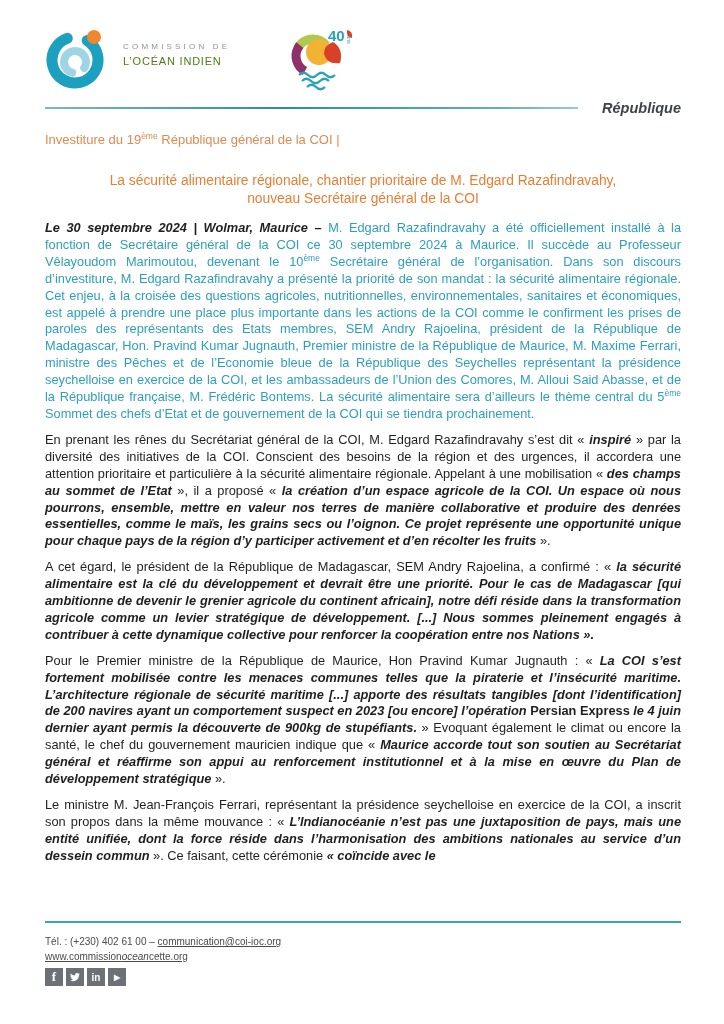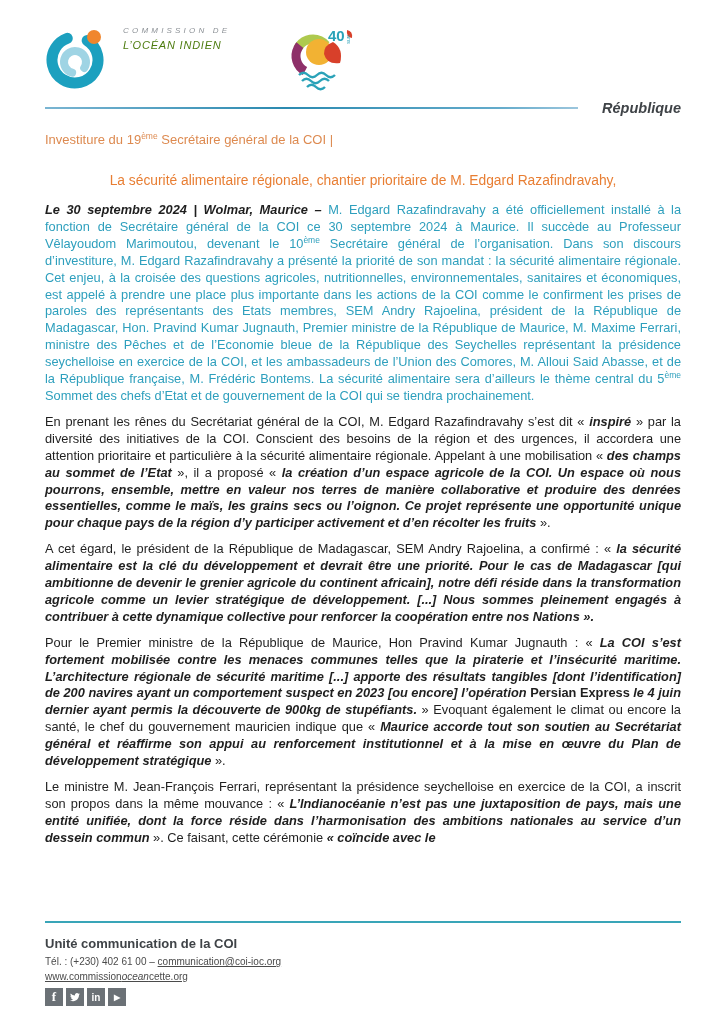--- a/index.html
+++ b/index.html
@@ -1,21 +1,21 @@
 <!DOCTYPE html>
 <html><head>
 <meta charset="utf-8">
 <style>
   html,body{margin:0;padding:0;background:#e9e9e9;}
   .page{width:724px;height:1024px;background:#ffffff;position:relative;box-sizing:border-box;
         padding:26px 43px 0 45px;overflow:hidden;font-family:"Liberation Sans",sans-serif;}
   
   .logos{display:flex;align-items:flex-start;height:66px;}
   .coi-logo{width:64px;height:64px;flex:0 0 auto;}
-  .coi-name{margin:0 0 0 14px;font-style:italic;}
+  .coi-name{margin:16px 0 0 14px;}
   .coi-name .l1{font-size:8px;letter-spacing:3.2px;color:#8d9297;margin-bottom:4px;white-space:nowrap;}
   .coi-name .l2{font-size:11px;letter-spacing:.8px;color:#4d7c0f;white-space:nowrap;}
   .logo40{width:72px;height:66px;margin-left:56px;flex:0 0 auto;}
   .rule-row{display:flex;align-items:center;margin-top:8px;}
   .rule{flex:1;height:2px;background:linear-gradient(90deg,#7ab5d2,#2b8ab0 45%,#63abcb 85%,#9cc6dd);}
   .doc-type{font-size:14.5px;font-weight:bold;font-style:italic;color:#3f4347;margin-left:24px;white-space:nowrap;}
   
   .kicker{margin-top:16px;font-size:13px;color:#dd8a50;}
   .title{margin-top:25px;text-align:center;font-weight:normal;font-size:13.8px;color:#e87e33;line-height:18px;}
   .title .tline{display:block;}
@@ -68,37 +68,37 @@
       <path d="M16 55 q4.5 -4.5 9 0 t9 0 t9 0" stroke="#2aa2b8" fill="none" stroke-width="2.4"></path>
       <path d="M21 61 q4.5 -4.5 9 0 t9 0" stroke="#2aa2b8" fill="none" stroke-width="2.4"></path>
     </svg>
   </div>
 
   <div class="rule-row">
     <div class="rule"></div>
     <div class="doc-type">République</div>
   </div>
 
-  <div class="kicker"><span>Investiture du 19</span><span class="sup">ème</span><span> Secrétaire général de la COI |</span></div>
+  <div class="kicker"><span>Investiture du 19</span><span class="sup">ème</span><span> République général de la COI |</span></div>
 
   <div class="title">
     <span class="tline">La sécurité alimentaire régionale, chantier prioritaire de M. Edgard Razafindravahy,</span>
+    <span class="tline">nouveau Secrétaire général de la COI</span>
   </div>
 
   <div class="body">
     <p class="para"><span class="b i dark">Le 30 septembre 2024 | Wolmar, Maurice – </span><span class="teal">M. Edgard Razafindravahy a été officiellement installé à la fonction de Secrétaire général de la COI ce 30 septembre 2024 à Maurice. Il succède au Professeur Vêlayoudom Marimoutou, devenant le 10</span><span class="sup teal">ème</span><span class="teal"> Secrétaire général de l’organisation. Dans son discours d’investiture, M. Edgard Razafindravahy a présenté la priorité de son mandat : la sécurité alimentaire régionale. Cet enjeu, à la croisée des questions agricoles, nutritionnelles, environnementales, sanitaires et économiques, est appelé à prendre une place plus importante dans les actions de la COI comme le confirment les prises de paroles des représentants des Etats membres, SEM Andry Rajoelina, président de la République de Madagascar, Hon. Pravind Kumar Jugnauth, Premier ministre de la République de Maurice, M. Maxime Ferrari, ministre des Pêches et de l’Economie bleue de la République des Seychelles représentant la présidence seychelloise en exercice de la COI, et les ambassadeurs de l’Union des Comores, M. Alloui Said Abasse, et de la République française, M. Frédéric Bontems. La sécurité alimentaire sera d’ailleurs le thème central du 5</span><span class="sup teal">ème</span><span class="teal"> Sommet des chefs d’Etat et de gouvernement de la COI qui se tiendra prochainement.</span></p>
     <p class="para"><span>En prenant les rênes du Secrétariat général de la COI, M. Edgard Razafindravahy s’est dit « </span><span class="b i">inspiré</span><span> » par la diversité des initiatives de la COI. Conscient des besoins de la région et des urgences, il accordera une attention prioritaire et particulière à la sécurité alimentaire régionale. Appelant à une mobilisation « </span><span class="b i">des champs au sommet de l’Etat</span><span> », il a proposé « </span><span class="b i">la création d’un espace agricole de la COI. Un espace où nous pourrons, ensemble, mettre en valeur nos terres de manière collaborative et produire des denrées essentielles, comme le maïs, les grains secs ou l’oignon. Ce projet représente une opportunité unique pour chaque pays de la région d’y participer activement et d’en récolter les fruits</span><span> ».</span></p>
     <p class="para"><span>A cet égard, le président de la République de Madagascar, SEM Andry Rajoelina, a confirmé : « </span><span class="b i">la sécurité alimentaire est la clé du développement et devrait être une priorité. Pour le cas de Madagascar [qui ambitionne de devenir le grenier agricole du continent africain], notre défi réside dans la transformation agricole comme un levier stratégique de développement. [...] Nous sommes pleinement engagés à contribuer à cette dynamique collective pour renforcer la coopération entre nos Nations ».</span></p>
     <p class="para"><span>Pour le Premier ministre de la République de Maurice, Hon Pravind Kumar Jugnauth : « </span><span class="b i">La COI s’est fortement mobilisée contre les menaces communes telles que la piraterie et l’insécurité maritime. L’architecture régionale de sécurité maritime [...] apporte des résultats tangibles [dont l’identification] de 200 navires ayant un comportement suspect en 2023 [ou encore] l’opération </span><span class="b">Persian Express</span><span class="b i"> le 4 juin dernier ayant permis la découverte de 900kg de stupéfiants.</span><span> » Evoquant également le climat ou encore la santé, le chef du gouvernement mauricien indique que « </span><span class="b i">Maurice accorde tout son soutien au Secrétariat général et réaffirme son appui au renforcement institutionnel et à la mise en œuvre du Plan de développement stratégique</span><span> ».</span></p>
     <p class="para"><span>Le ministre M. Jean-François Ferrari, représentant la présidence seychelloise en exercice de la COI, a inscrit son propos dans la même mouvance : « </span><span class="b i">L’Indianocéanie n’est pas une juxtaposition de pays, mais une entité unifiée, dont la force réside dans l’harmonisation des ambitions nationales au service d’un dessein commun</span><span> ». Ce faisant, cette cérémonie </span><span class="b i">« coïncide avec le</span></p>
   </div>
 
   <div class="footer">
     <div class="footer-rule"></div>
-    <div class="f-org">Unité communication de la COI</div>
     <div class="f-line">
       <span>Tél. : (+230) 402 61 00 – </span><a class="flink" href="#">communication@coi-ioc.org</a>
     </div>
     <div class="f-line">
       <a class="flink" href="#"><span>www.commission</span><span class="i">ocean</span><span>cette.org</span></a>
     </div>
     <div class="social">
       <span class="sicon fb">f</span>
       <span class="sicon tw">
         <svg viewBox="0 0 24 24">

